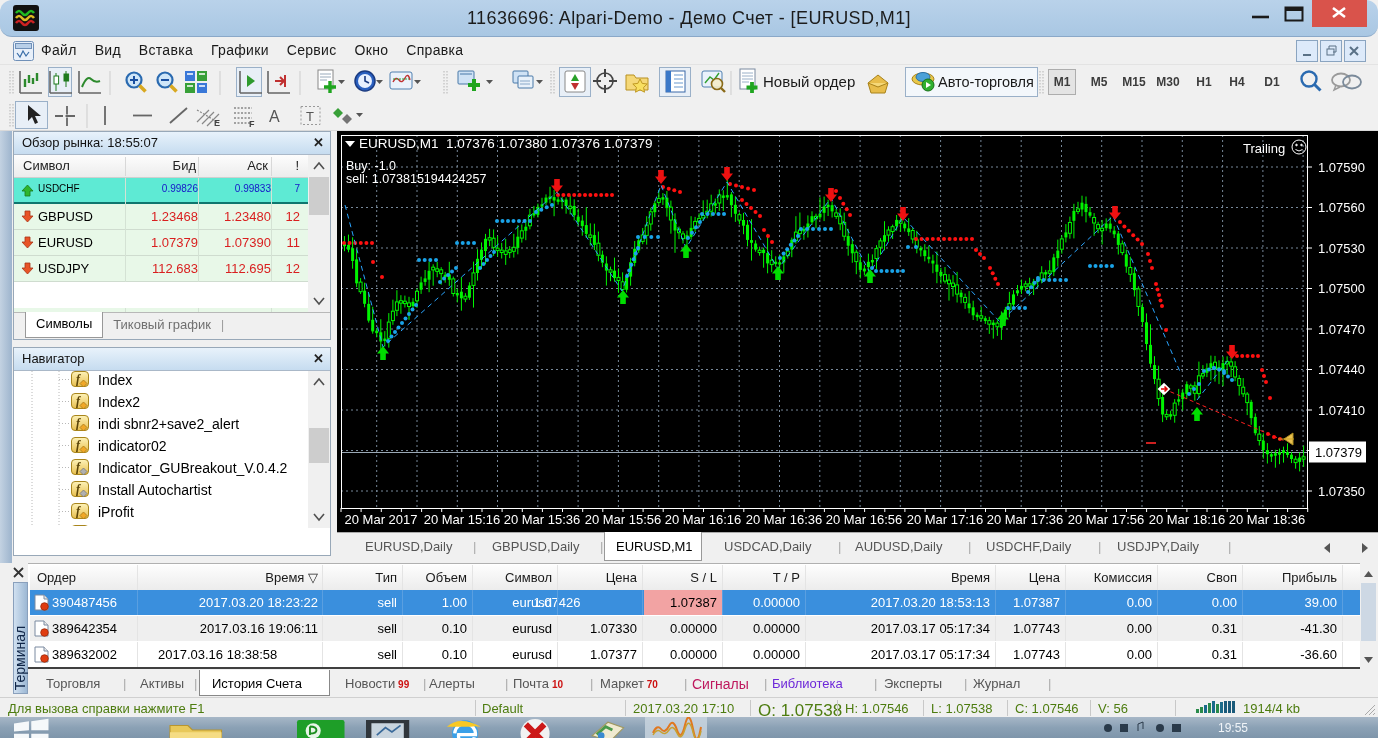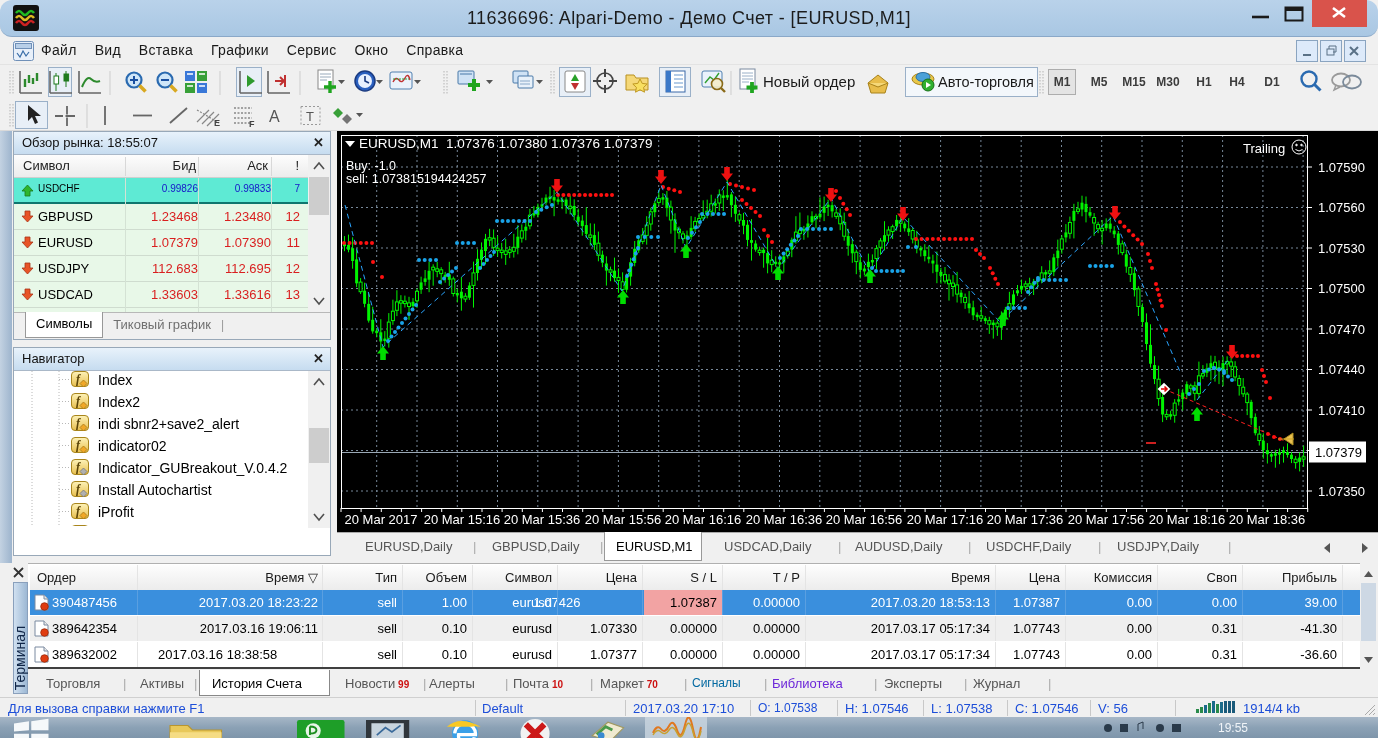--- a/index.html
+++ b/index.html
@@ -29,21 +29,21 @@
 #nav { top:347px; height:209px; }
 .tabsrow { position:absolute; left:0; bottom:0; width:100%; height:27px; background:#f0f0f0; border-top:1px solid #b8b8b8;}
 .tab { display:inline-block; height:24px; padding:4px 10px 0; color:#707070; font-size:13px; position:relative;}
 .tab.active { background:#fff; color:#000; border:1px solid #989898; border-top:none; margin-top:0px; height:26px; top:-1px;}
 
 #chartwrap { position:absolute; left:337px; top:131px; width:1041px; height:401px; background:#000; }
 #charttabs { position:absolute; left:337px; top:532px; width:1041px; height:28px; background:#f0f0f0; border-top:1px solid #aaa;}
 
 #terminal { position:absolute; left:0; top:563px; width:1378px; height:134px; background:#f0f0f0;}
 
-#statusbar { position:absolute; left:0; top:697px; width:1378px; height:20px; background:#f0f0f0; border-top:1px solid #d0d0d0; color:#1d4ed8;}
+#statusbar { position:absolute; left:0; top:697px; width:1378px; height:20px; background:#f0f0f0; border-top:1px solid #d0d0d0; color:#4d7c0f;}
 
 #taskbar { position:absolute; left:0; top:717px; width:1378px; height:21px; background:linear-gradient(#93a7ba,#8199ae);}
 </style></head>
 <body>
 <div id="titlebar">
   <div id="tb-logo"><svg width="26" height="26">
     <path d="M3 8 q3 -4 6 0 t6 0 t6 0" stroke="#22bb22" stroke-width="2.6" fill="none"></path>
     <path d="M3 13 q3 -4 6 0 t6 0 t6 0" stroke="#ddbb22" stroke-width="2.6" fill="none"></path>
     <path d="M3 18 q3 -4 6 0 t6 0 t6 0" stroke="#cc2222" stroke-width="2.6" fill="none"></path>
   </svg></div>
@@ -332,32 +332,20 @@
 <span style="position:absolute;left:257px;top:0;height:26px;border-left:1px solid #d4e2d4"></span>
 </div>
       <div style="position:absolute;left:0;top:78px;width:294px;height:26px;background:#e8f8e8;border-bottom:1px solid #cfdccf;font-size:13px">
 <svg width="13" height="13" style="position:absolute;left:7px;top:6px">
           <path d="M6.5 12 L12 6 H9 V1 H4 V6 H1 Z" fill="#e85427" stroke="#a83318" stroke-width="0.8"></path>
         </svg>
         <span style="position:absolute;left:24px;top:5px;color:#000">USDJPY</span>
 <span style="position:absolute;right:110px;top:5px;color:#d91f1f">112.683</span>
 <span style="position:absolute;right:37px;top:5px;color:#d91f1f">112.695</span>
 <span style="position:absolute;right:8px;top:5px;color:#d91f1f">12</span>
-<span style="position:absolute;left:111px;top:0;height:26px;border-left:1px solid #d4e2d4"></span>
-<span style="position:absolute;left:184px;top:0;height:26px;border-left:1px solid #d4e2d4"></span>
-<span style="position:absolute;left:257px;top:0;height:26px;border-left:1px solid #d4e2d4"></span>
-</div>
-      <div style="position:absolute;left:0;top:104px;width:294px;height:26px;background:#e8f8e8;border-bottom:1px solid #cfdccf;font-size:13px">
-<svg width="13" height="13" style="position:absolute;left:7px;top:6px">
-          <path d="M6.5 12 L12 6 H9 V1 H4 V6 H1 Z" fill="#e85427" stroke="#a83318" stroke-width="0.8"></path>
-        </svg>
-        <span style="position:absolute;left:24px;top:5px;color:#000">USDCAD</span>
-<span style="position:absolute;right:110px;top:5px;color:#d91f1f">1.33603</span>
-<span style="position:absolute;right:37px;top:5px;color:#d91f1f">1.33616</span>
-<span style="position:absolute;right:8px;top:5px;color:#d91f1f">13</span>
 <span style="position:absolute;left:111px;top:0;height:26px;border-left:1px solid #d4e2d4"></span>
 <span style="position:absolute;left:184px;top:0;height:26px;border-left:1px solid #d4e2d4"></span>
 <span style="position:absolute;left:257px;top:0;height:26px;border-left:1px solid #d4e2d4"></span>
 </div>
       <div style="position:absolute;left:0;top:130px;width:294px;height:26px;background:#e8f8e8;border-bottom:1px solid #cfdccf;font-size:13px">
 
 <span style="position:absolute;left:111px;top:0;height:26px;border-left:1px solid #d4e2d4"></span>
 <span style="position:absolute;left:184px;top:0;height:26px;border-left:1px solid #d4e2d4"></span>
 <span style="position:absolute;left:257px;top:0;height:26px;border-left:1px solid #d4e2d4"></span>
 </div>
@@ -1201,21 +1189,21 @@
       <path d="M4 12 l4.5 -6 l4.5 6 z" fill="#555"></path>
       <path d="M4 92 l4.5 6 l4.5 -6 z" fill="#555"></path>
     </svg>
     <div style="position:absolute;left:0;top:107px;width:1378px;height:27px">
       <span style="position:absolute;left:46px;top:6px;font-size:13px;color:#555">Торговля</span>
       <span style="position:absolute;left:140px;top:6px;font-size:13px;color:#555">Активы</span>
       <span style="position:absolute;left:345px;top:6px;font-size:13px;color:#555">Новости<span style="color:#cc1111;font-size:10px;font-weight:bold">&nbsp;99</span></span>
       <span style="position:absolute;left:429px;top:6px;font-size:13px;color:#555">Алерты</span>
       <span style="position:absolute;left:513px;top:6px;font-size:13px;color:#555">Почта<span style="color:#cc1111;font-size:10px;font-weight:bold">&nbsp;10</span></span>
       <span style="position:absolute;left:600px;top:6px;font-size:13px;color:#555">Маркет<span style="color:#cc1111;font-size:10px;font-weight:bold">&nbsp;70</span></span>
-      <span style="position:absolute;left:692px;top:6px;font-size:12px;color:#0369a1">Сигналы</span>
+      <span style="position:absolute;left:692px;top:6px;font-size:14px;color:#be185d">Сигналы</span>
       <span style="position:absolute;left:772px;top:6px;font-size:13px;color:#6d28d9">Библиотека</span>
       <span style="position:absolute;left:884px;top:6px;font-size:13px;color:#555">Эксперты</span>
       <span style="position:absolute;left:973px;top:6px;font-size:13px;color:#555">Журнал</span>
       <span style="position:absolute;left:123px;top:6px;font-size:13px;color:#aaa">|</span>
       <span style="position:absolute;left:194px;top:6px;font-size:13px;color:#aaa">|</span>
       <span style="position:absolute;left:423px;top:6px;font-size:13px;color:#aaa">|</span>
       <span style="position:absolute;left:505px;top:6px;font-size:13px;color:#aaa">|</span>
       <span style="position:absolute;left:590px;top:6px;font-size:13px;color:#aaa">|</span>
       <span style="position:absolute;left:684px;top:6px;font-size:13px;color:#aaa">|</span>
       <span style="position:absolute;left:764px;top:6px;font-size:13px;color:#aaa">|</span>
@@ -1223,21 +1211,21 @@
       <span style="position:absolute;left:964px;top:6px;font-size:13px;color:#aaa">|</span>
       <span style="position:absolute;left:1048px;top:6px;font-size:13px;color:#aaa">|</span>
       <div style="position:absolute;left:199px;top:0px;width:131px;height:26px;background:#fff;border:1px solid #888;border-top:none"></div>
       <span style="position:absolute;left:212px;top:6px;font-size:13px;color:#000">История Счета</span>
     </div>
   </div>
 <div id="statusbar">
     <span style="position:absolute;left:8px;top:3px;font-size:13px">Для вызова справки нажмите F1</span>
     <span style="position:absolute;left:482px;top:3px;font-size:13px">Default</span>
     <span style="position:absolute;left:633px;top:3px;font-size:13px">2017.03.20 17:10</span>
-    <span style="position:absolute;left:758px;top:3px;font-size:12px">O: 1.07538</span>
+    <span style="position:absolute;left:758px;top:3px;font-size:17px">O: 1.07538</span>
     <span style="position:absolute;left:845px;top:3px;font-size:13px">H: 1.07546</span>
     <span style="position:absolute;left:931px;top:3px;font-size:13px">L: 1.07538</span>
     <span style="position:absolute;left:1015px;top:3px;font-size:13px">C: 1.07546</span>
     <span style="position:absolute;left:1098px;top:3px;font-size:13px">V: 56</span>
     <span style="position:absolute;left:1243px;top:3px;font-size:13px">1914/4 kb</span>
     <span style="position:absolute;left:475px;top:2px;height:16px;border-left:1px solid #c8c8c8"></span>
     <span style="position:absolute;left:625px;top:2px;height:16px;border-left:1px solid #c8c8c8"></span>
     <span style="position:absolute;left:750px;top:2px;height:16px;border-left:1px solid #c8c8c8"></span>
     <span style="position:absolute;left:837px;top:2px;height:16px;border-left:1px solid #c8c8c8"></span>
     <span style="position:absolute;left:923px;top:2px;height:16px;border-left:1px solid #c8c8c8"></span>

